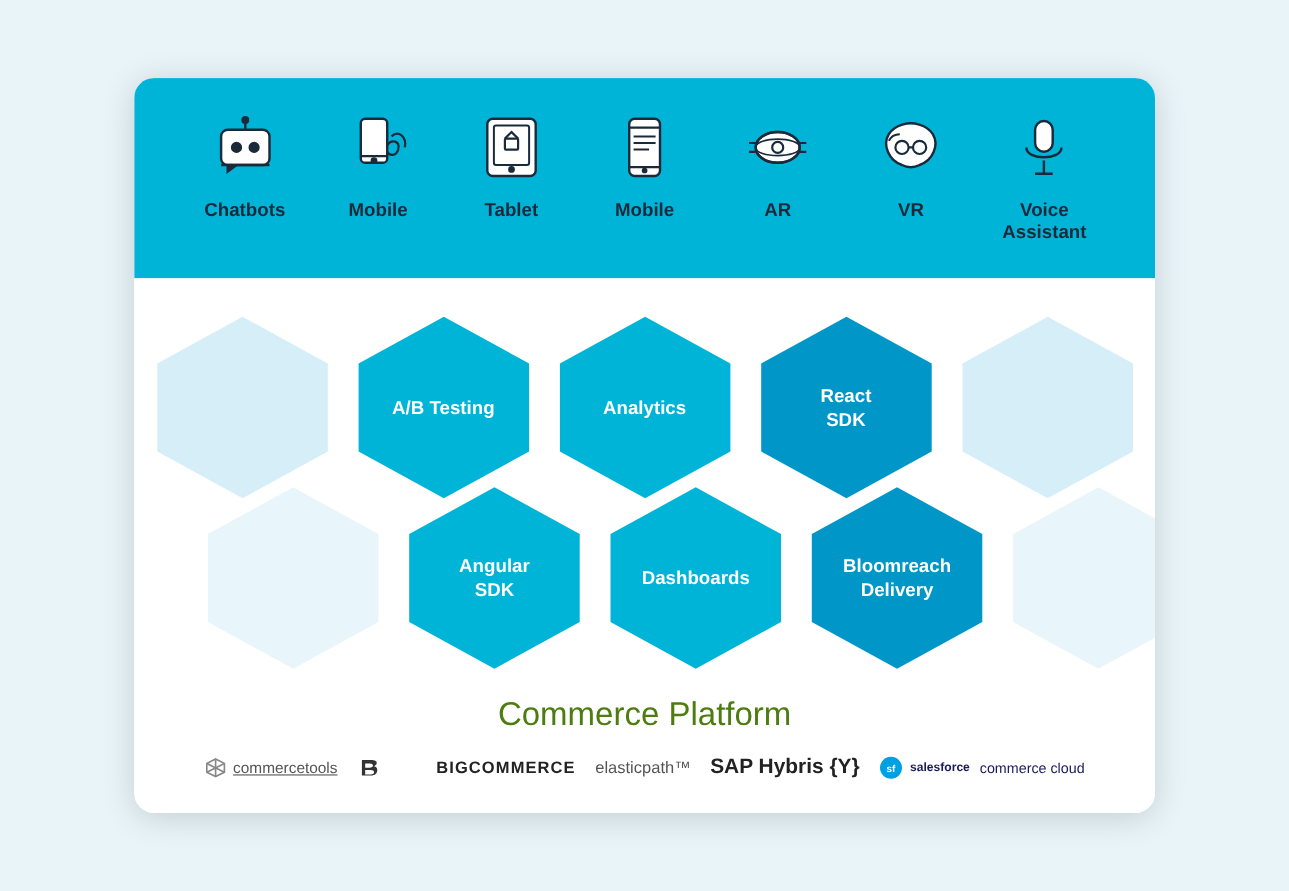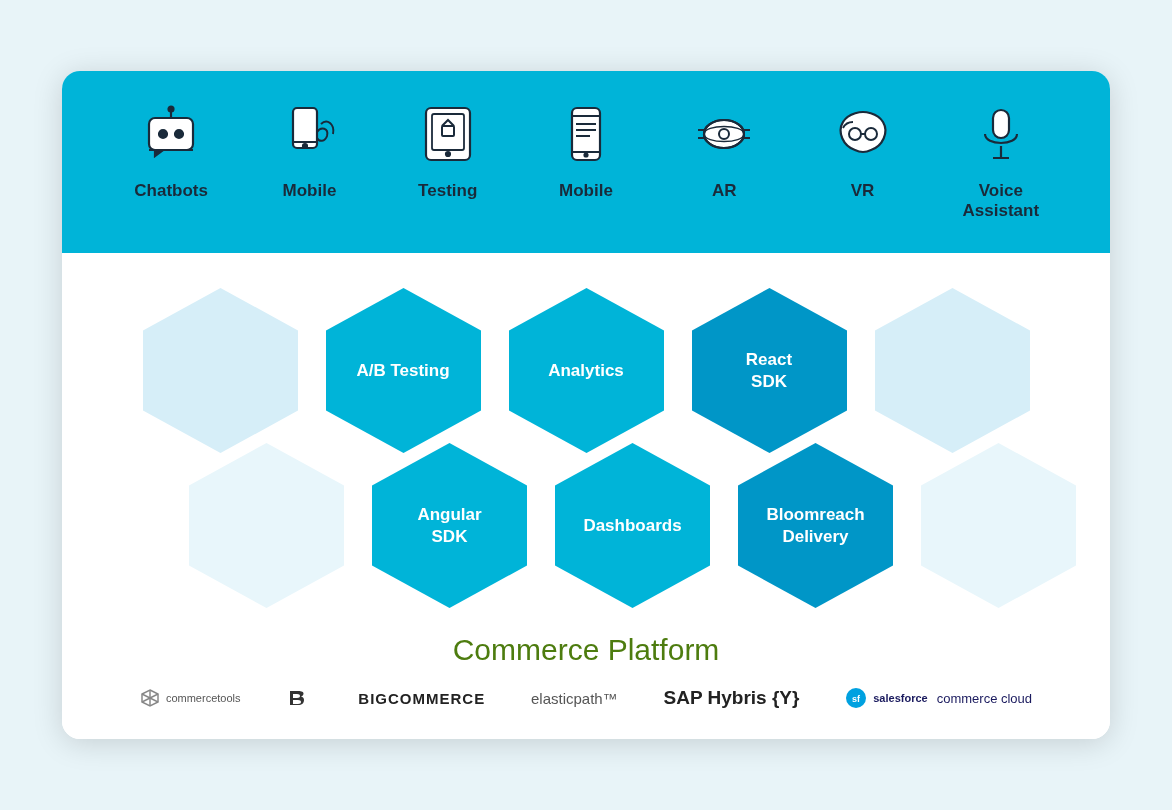--- a/index.html
+++ b/index.html
@@ -5,21 +5,21 @@
     * { box-sizing: border-box; margin: 0; padding: 0; }
     body {
       background: #e8f4f8;
       display: flex;
       justify-content: center;
       align-items: center;
       min-height: 100vh;
       font-family: 'Segoe UI', Arial, sans-serif;
     }
     .main-card {
-      width: 1048px;
+      width: 928px;
       border-radius: 18px;
       overflow: hidden;
       box-shadow: 0 4px 30px rgba(0,0,0,0.15);
       background: white;
     }
     
     .top-section {
       background: #00b4d8;
       padding: 28px 40px 32px;
       display: flex;
@@ -199,21 +199,21 @@
     <div class="channel-item">
       <div class="channel-icon">
         <svg viewBox="0 0 60 60" fill="none" stroke="#1a2a3a" stroke-width="2.2">
           <rect x="8" y="4" width="44" height="52" rx="5" fill="white" stroke="#1a2a3a" stroke-width="2.2"></rect>
           <rect x="14" y="10" width="32" height="36" rx="2" fill="none" stroke="#1a2a3a" stroke-width="1.8"></rect>
           <circle cx="30" cy="50" r="2" fill="#1a2a3a"></circle>
           <path d="M24 22 L30 16 L36 22" stroke="#1a2a3a" stroke-width="2" fill="none"></path>
           <rect x="24" y="22" width="12" height="10" rx="1" fill="none" stroke="#1a2a3a" stroke-width="2"></rect>
         </svg>
       </div>
-      <span class="channel-label">Testing</span>
+      <span class="channel-label">Tablet</span>
     </div>
 
     <div class="channel-item">
       <div class="channel-icon">
         <svg viewBox="0 0 60 60" fill="none" stroke="#1a2a3a" stroke-width="2.2">
           <rect x="16" y="4" width="28" height="52" rx="5" fill="white" stroke="#1a2a3a" stroke-width="2.2"></rect>
           <line x1="16" y1="12" x2="44" y2="12" stroke="#1a2a3a" stroke-width="2"></line>
           <line x1="16" y1="48" x2="44" y2="48" stroke="#1a2a3a" stroke-width="2"></line>
           <line x1="20" y1="20" x2="40" y2="20" stroke="#1a2a3a" stroke-width="1.8"></line>
           <line x1="20" y1="26" x2="40" y2="26" stroke="#1a2a3a" stroke-width="1.8"></line>
@@ -369,21 +369,21 @@
 
     <div class="logos-row">
 
       <div class="logo-item">
         <svg width="20" height="20" viewBox="0 0 20 20" fill="none" stroke="#888" stroke-width="1.5">
           <polygon points="10,2 18,6 18,14 10,18 2,14 2,6" fill="none"></polygon>
           <line x1="10" y1="2" x2="10" y2="18"></line>
           <line x1="2" y1="6" x2="18" y2="14"></line>
           <line x1="2" y1="14" x2="18" y2="6"></line>
         </svg>
-        <span class="logo-text" style="color:#555; font-weight:500; font-size:11px;">commercetools</span>
+        <span class="logo-text" style="color:#555; font-weight:500; font-size:14px;text-decoration:underline;">commercetools</span>
       </div>
 
       <div class="logo-item">
         <svg width="22" height="22" viewBox="0 0 22 22" fill="none">
           <path d="M4 4 L4 18 L12 18 C16 18, 18 16, 18 13 C18 11, 17 10, 15 9.5 C16.5 9, 17.5 8, 17.5 6.5 C17.5 5, 16 4, 12 4 Z" fill="#333"></path>
           <path d="M7 7 L11 7 C13 7, 14 7.8, 14 9 C14 10.2, 13 11, 11 11 L7 11 Z" fill="white"></path>
           <path d="M7 13 L12 13 C14 13, 15 13.8, 15 15 C15 16.2, 14 17, 12 17 L7 17 Z" fill="white"></path>
         </svg>
         <span class="logo-text bigcommerce" style="font-size:15px; font-weight:800; letter-spacing:1px;padding-left:44px;">BIGCOMMERCE</span>
       </div>

